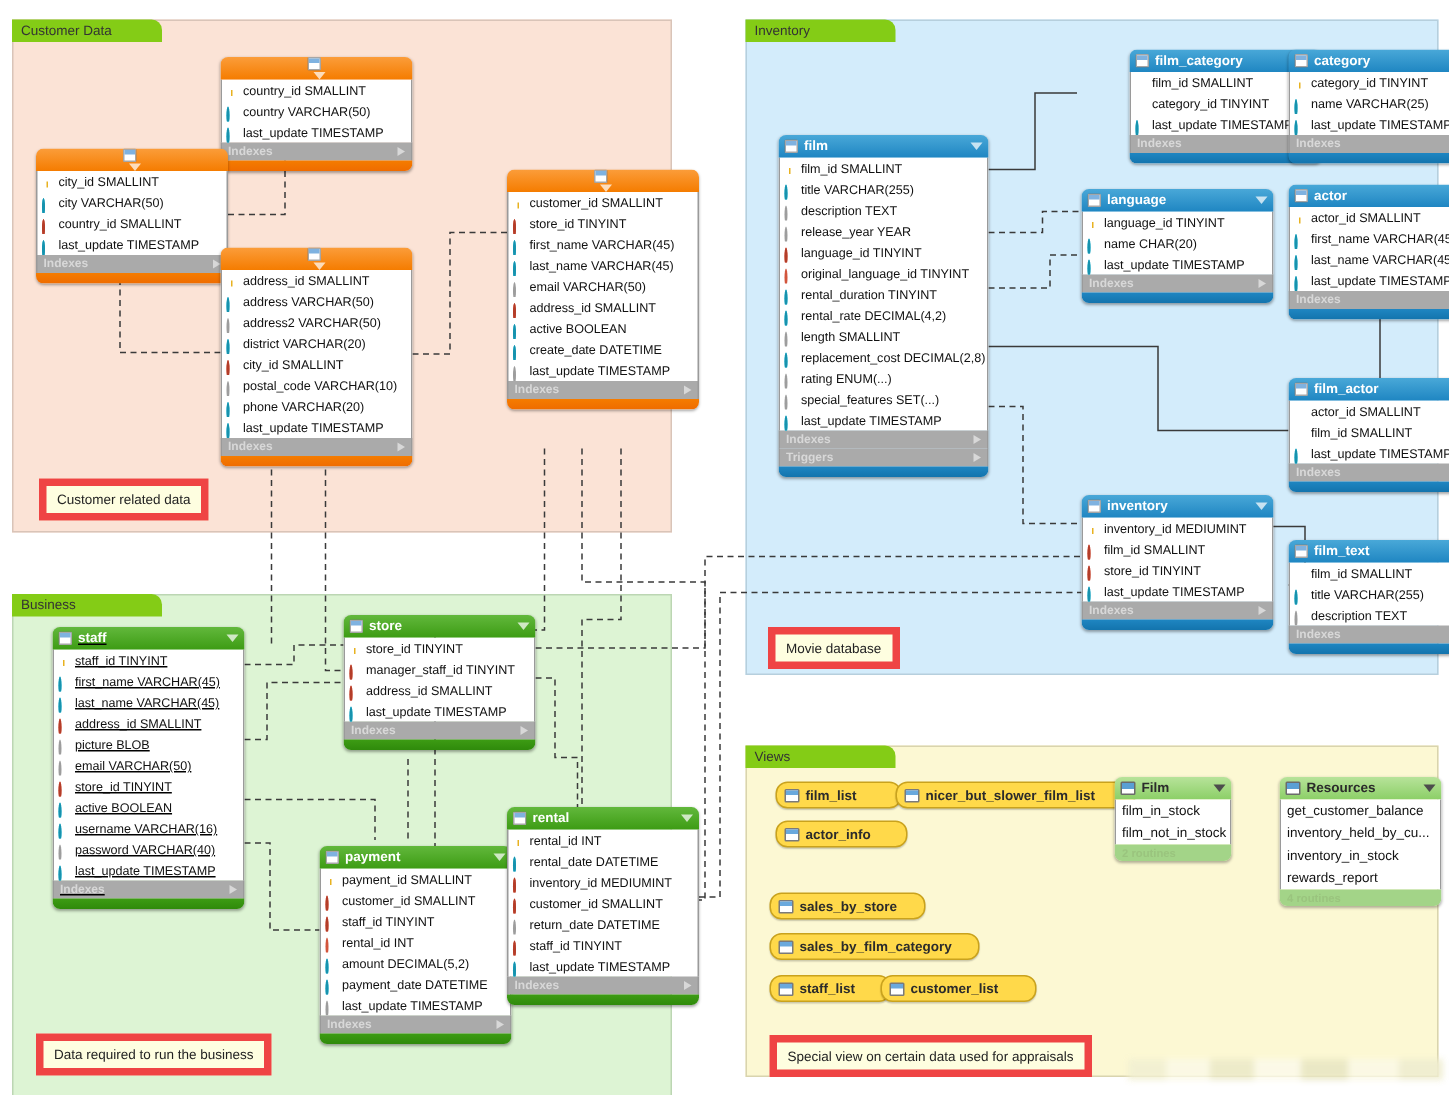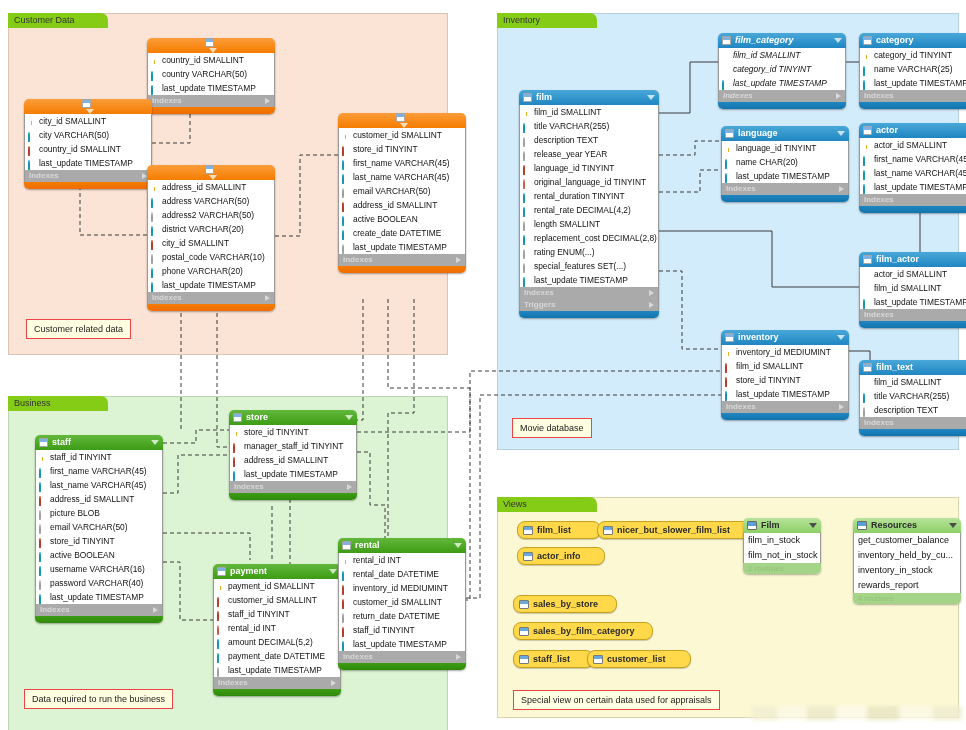--- a/index.html
+++ b/index.html
@@ -57,21 +57,21 @@
 
   
   .t-orange .hdr{background:linear-gradient(#fb9d3a,#f57c00);flex-direction:column;}
   .t-orange .base{background:linear-gradient(#f57c00,#ef6c00);}
   .t-blue   .hdr{background:linear-gradient(#49a8d8,#1f86c2);}
   .t-blue   .base{background:linear-gradient(#1f86c2,#1374ad);}
   .t-green  .hdr{background:linear-gradient(#62b83c,#3d9c14);}
   .t-green  .base{background:linear-gradient(#3d9c14,#2f8a0b);}
 
   
-  .note{position:absolute;background:#fefee0;border:1px solid #ef4444;
+  .note{position:absolute;background:#fefee0;border:5px solid #ef4444;
         font-size:9px;color:#222;padding:3px 7px;line-height:12px;white-space:nowrap;}
 
   
   .vpill{position:absolute;background:#ffd94a;border:1px solid #c9a21d;
          border-radius:8px;height:16px;line-height:16px;padding:0 9px 0 5px;
          font-size:9px;font-weight:bold;color:#2b2b2b;display:flex;align-items:center;
          box-shadow:0 1px 1px rgba(0,0,0,.2);white-space:nowrap;}
   .vpill .vico{width:10px;height:9px;margin-right:4px;background:#fff;
          border:1px solid #7a7a7a;box-sizing:border-box;position:relative;border-radius:1px;}
   .vpill .vico:before{content:"";position:absolute;left:0;top:0;right:0;height:3px;background:#6aa9dd;}
@@ -386,21 +386,21 @@
       <div class="ftr">
         <span>Indexes</span>
         <span class="arr"></span>
       </div>
       <div class="ftr">
         <span>Triggers</span>
         <span class="arr"></span>
       </div>
       <div class="base"></div>
     </div>
-    <div class="tbl t-blue" style="left: 718px; top: 33px; font-style: italic;">
+    <div class="tbl t-blue" style="left: 753px; top: 33px;">
       <div class="hdr">
         <span class="tico"></span>
         <span class="tname">film_category</span>
         <span class="carat"></span>
       </div>
       <div class="cols">
         <div class="col">
           <span class="cico"><span class="ic-none"></span></span>
           <span>film_id SMALLINT</span>
         </div>
@@ -568,21 +568,21 @@
         <div class="col">
           <span class="cico"><span class="ic-d hollow"></span></span>
           <span>description TEXT</span>
         </div>
       </div>
       <div class="ftr">
         <span>Indexes</span>
       </div>
       <div class="base"></div>
     </div>
-    <div class="tbl t-green" style="left: 35px; top: 435px;">
+    <div class="tbl t-green" style="left: 35px; top: 418px; text-decoration: underline;">
       <div class="hdr">
         <span class="tico"></span>
         <span class="tname">staff</span>
         <span class="carat"></span>
       </div>
       <div class="cols">
         <div class="col">
           <span class="cico"><span class="ic-pk"></span></span>
           <span>staff_id TINYINT</span>
         </div>

